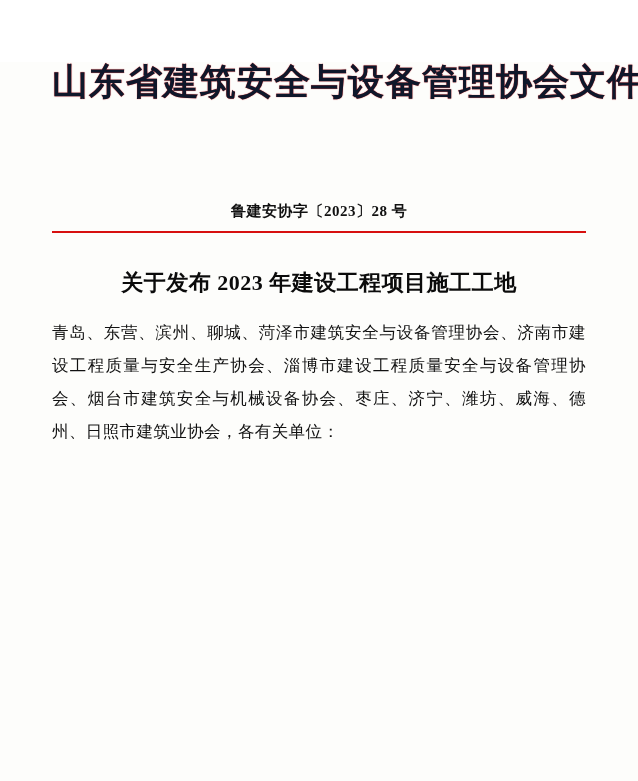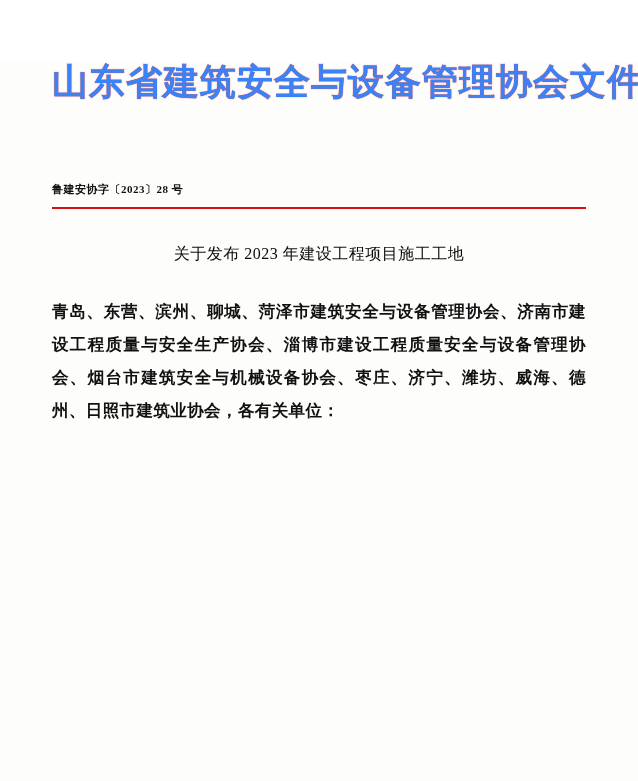--- a/index.html
+++ b/index.html
@@ -16,63 +16,63 @@
   .page {
     position: relative;
     width: 638px;
     height: 781px;
     background: #fdfdfb;
     box-sizing: border-box;
     padding: 0 52px;
   }
   .masthead {
     text-align: center;
-    color: #3b82f6;
+    color: #0f172a;
     font-family: "DejaVu Serif", "Liberation Serif", serif;
     font-weight: bold;
     font-size: 36px;
     letter-spacing: 1px;
     line-height: 1.1;
     white-space: nowrap;
     margin-top: 62px;
     text-shadow: 0 0 1px #d7100f;
   }
   .doc-number {
-    font-size: 11px;
+    text-align: center;
+    font-size: 15px;
     font-weight: bold;
     color: #111;
-    margin-top: 80px;
+    margin-top: 100px;
     letter-spacing: 0.5px;
   }
   .red-rule {
     margin-top: 10px;
     height: 2px;
     background: #d7100f;
     width: 100%;
   }
   .title {
     margin-top: 32px;
     text-align: center;
-    font-size: 16px;
-    font-weight: normal;
+    font-size: 22px;
+    font-weight: bold;
     color: #0b0b0b;
     line-height: 1.62;
     letter-spacing: 0.5px;
   }
   .title .line {
     display: block;
   }
   .body-text {
-    margin-top: 28px;
+    margin-top: 16px;
     font-size: 16.5px;
     color: #111;
     line-height: 2.0;
     text-align: justify;
     letter-spacing: 0.4px;
-    font-weight: bold;
   }
   .para {
     margin: 0;
   }
   .para.indent {
     text-indent: 2em;
   }
 </style>
 </head>
 <body>

